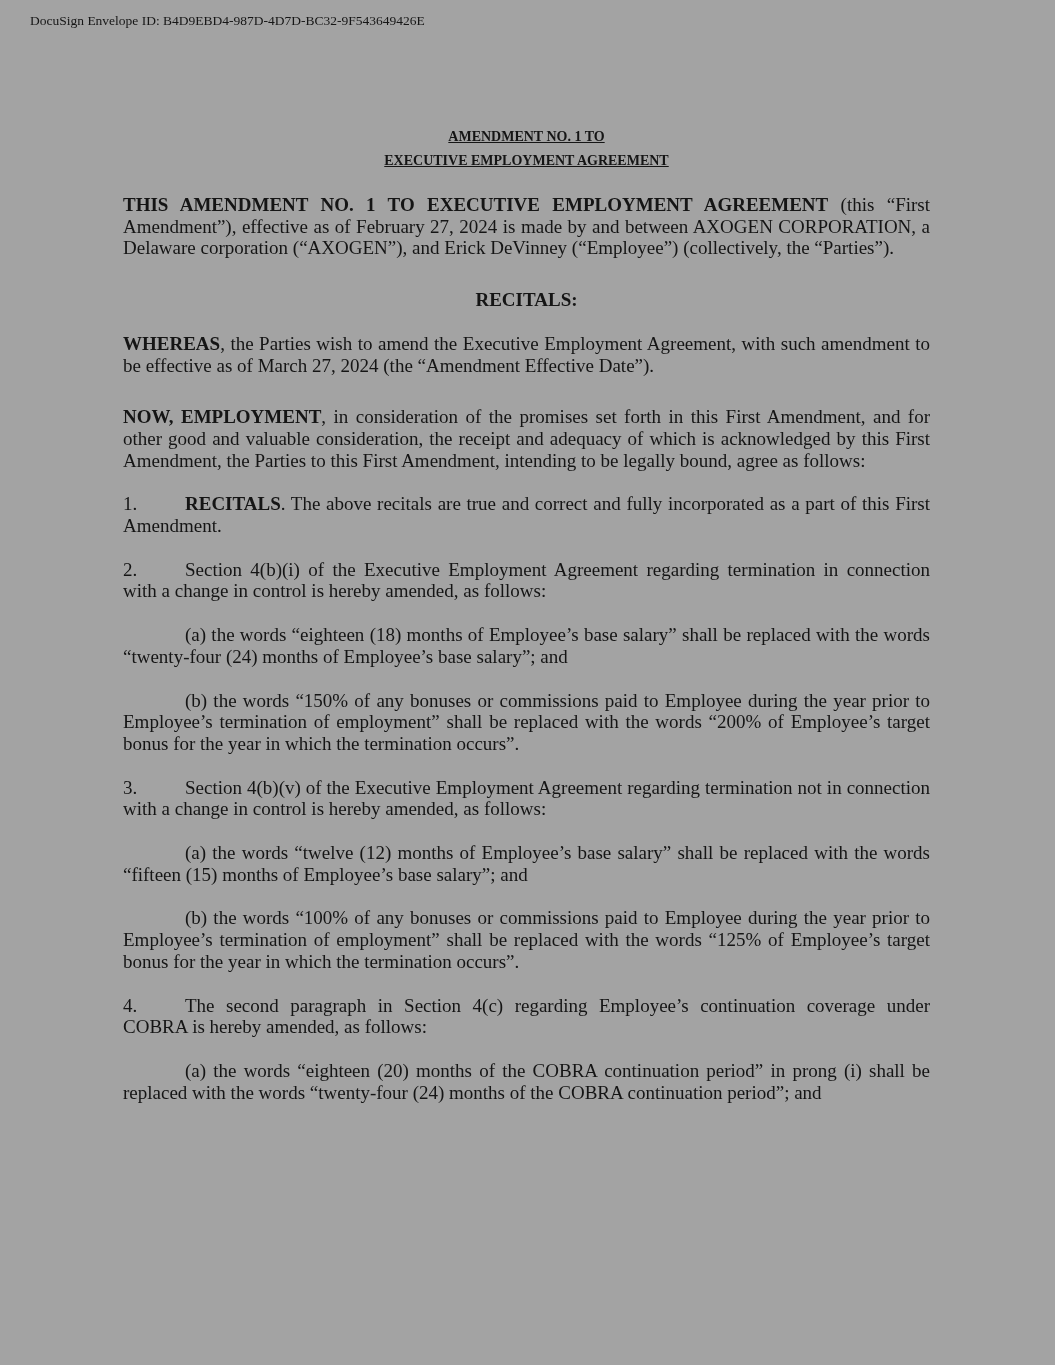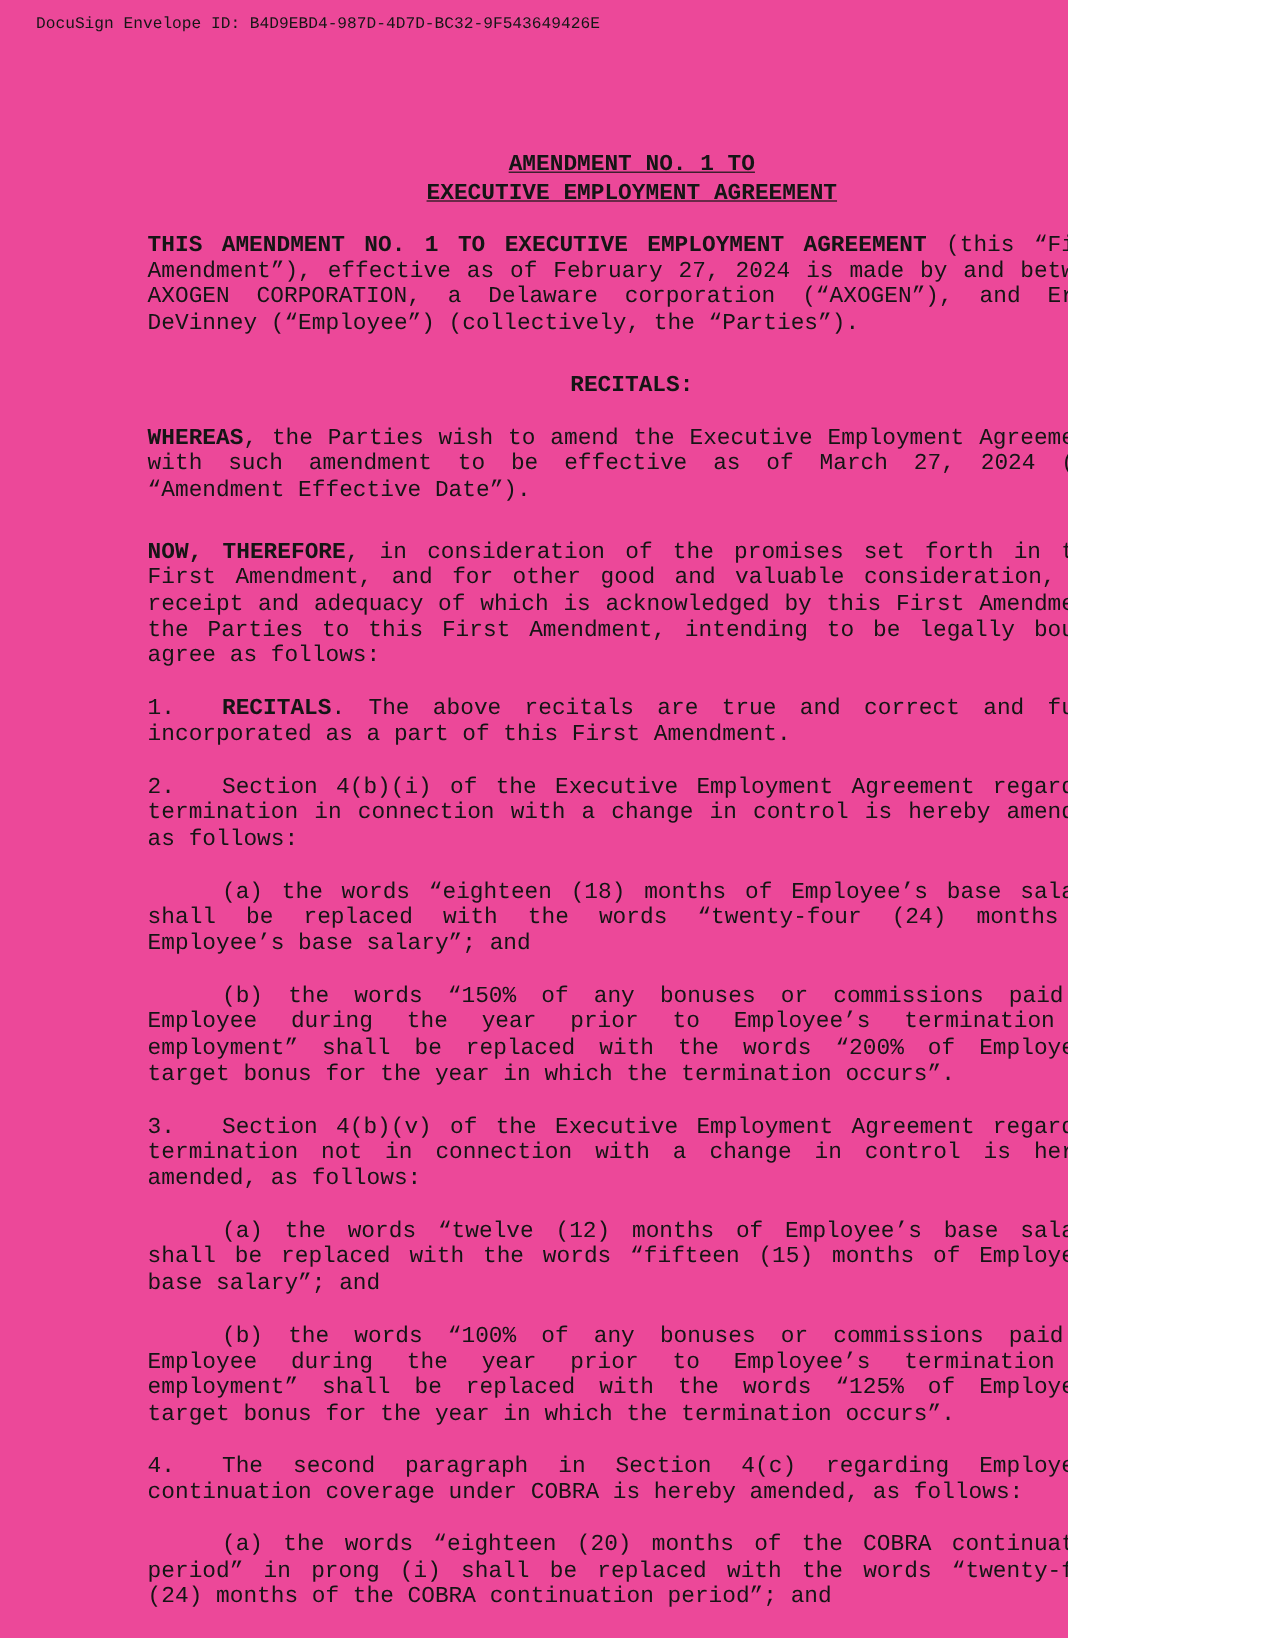--- a/index.html
+++ b/index.html
@@ -2,24 +2,24 @@
 <html><head>
 <meta charset="utf-8">
 <style>
   html, body {
     margin: 0;
     padding: 0;
     background: #ffffff;
   }
   .page {
     position: relative;
-    width: 890px;
+    width: 1055px;
     height: 1365px;
-    background: #ec4899;
-    font-family: Liberation Mono, monospace;
+    background: #a3a3a3;
+    font-family: Liberation Serif, serif;
     color: #151515;
     overflow: hidden;
   }
   .docusign-line {
     position: absolute;
     left: 30px;
     top: 13px;
     font-size: 13.5px;
     line-height: 16px;
     color: #161616;
@@ -29,21 +29,21 @@
     position: absolute;
     left: 123px;
     top: 125px;
     width: 807px;
     font-size: 19px;
     line-height: 21.7px;
   }
   .doc-title {
     text-align: center;
     font-weight: bold;
-    font-size: 19px;
+    font-size: 14px;
     line-height: 24px;
   }
   .doc-title .u {
     text-decoration: underline;
   }
   p.para {
     margin: 22px 0 0 0;
     text-align: justify;
   }
   p.center-head {
@@ -77,21 +77,21 @@
       <div><span class="u">EXECUTIVE EMPLOYMENT AGREEMENT</span></div>
     </div>
 
     <p class="para first-para"><b>THIS AMENDMENT NO. 1 TO EXECUTIVE EMPLOYMENT AGREEMENT</b><span> (this “First Amendment”), effective as of February 27, 2024 is made by and between AXOGEN CORPORATION, a Delaware corporation (“AXOGEN”), and Erick DeVinney (“Employee”) (collectively, the “Parties”).</span></p>
 
     <p class="para center-head">RECITALS:</p>
 
 
     <p class="para"><b>WHEREAS</b><span>, the Parties wish to amend the Executive Employment Agreement, with such amendment to be effective as of March 27, 2024 (the “Amendment Effective Date”).</span></p>
 
-    <p class="para mt-md"><b>NOW, THEREFORE</b><span>, in consideration of the promises set forth in this First Amendment, and for other good and valuable consideration, the receipt and adequacy of which is acknowledged by this First Amendment, the Parties to this First Amendment, intending to be legally bound, agree as follows:</span></p>
+    <p class="para mt-md"><b>NOW, EMPLOYMENT</b><span>, in consideration of the promises set forth in this First Amendment, and for other good and valuable consideration, the receipt and adequacy of which is acknowledged by this First Amendment, the Parties to this First Amendment, intending to be legally bound, agree as follows:</span></p>
 
     <p class="para"><span class="num">1.</span><b>RECITALS</b><span>. The above recitals are true and correct and fully incorporated as a part of this First Amendment.</span></p>
 
     <p class="para"><span class="num">2.</span><span>Section 4(b)(i) of the Executive Employment Agreement regarding termination in connection with a change in control is hereby amended, as follows:</span></p>
 
     <p class="para tindent"><span>(a) the words “eighteen (18) months of Employee’s base salary” shall be replaced with the words “twenty-four (24) months of Employee’s base salary”; and</span></p>
 
     <p class="para tindent"><span>(b) the words “150% of any bonuses or commissions paid to Employee during the year prior to Employee’s termination of employment” shall be replaced with the words “200% of Employee’s target bonus for the year in which the termination occurs”.</span></p>
 
     <p class="para"><span class="num">3.</span><span>Section 4(b)(v) of the Executive Employment Agreement regarding termination not in connection with a change in control is hereby amended, as follows:</span></p>

